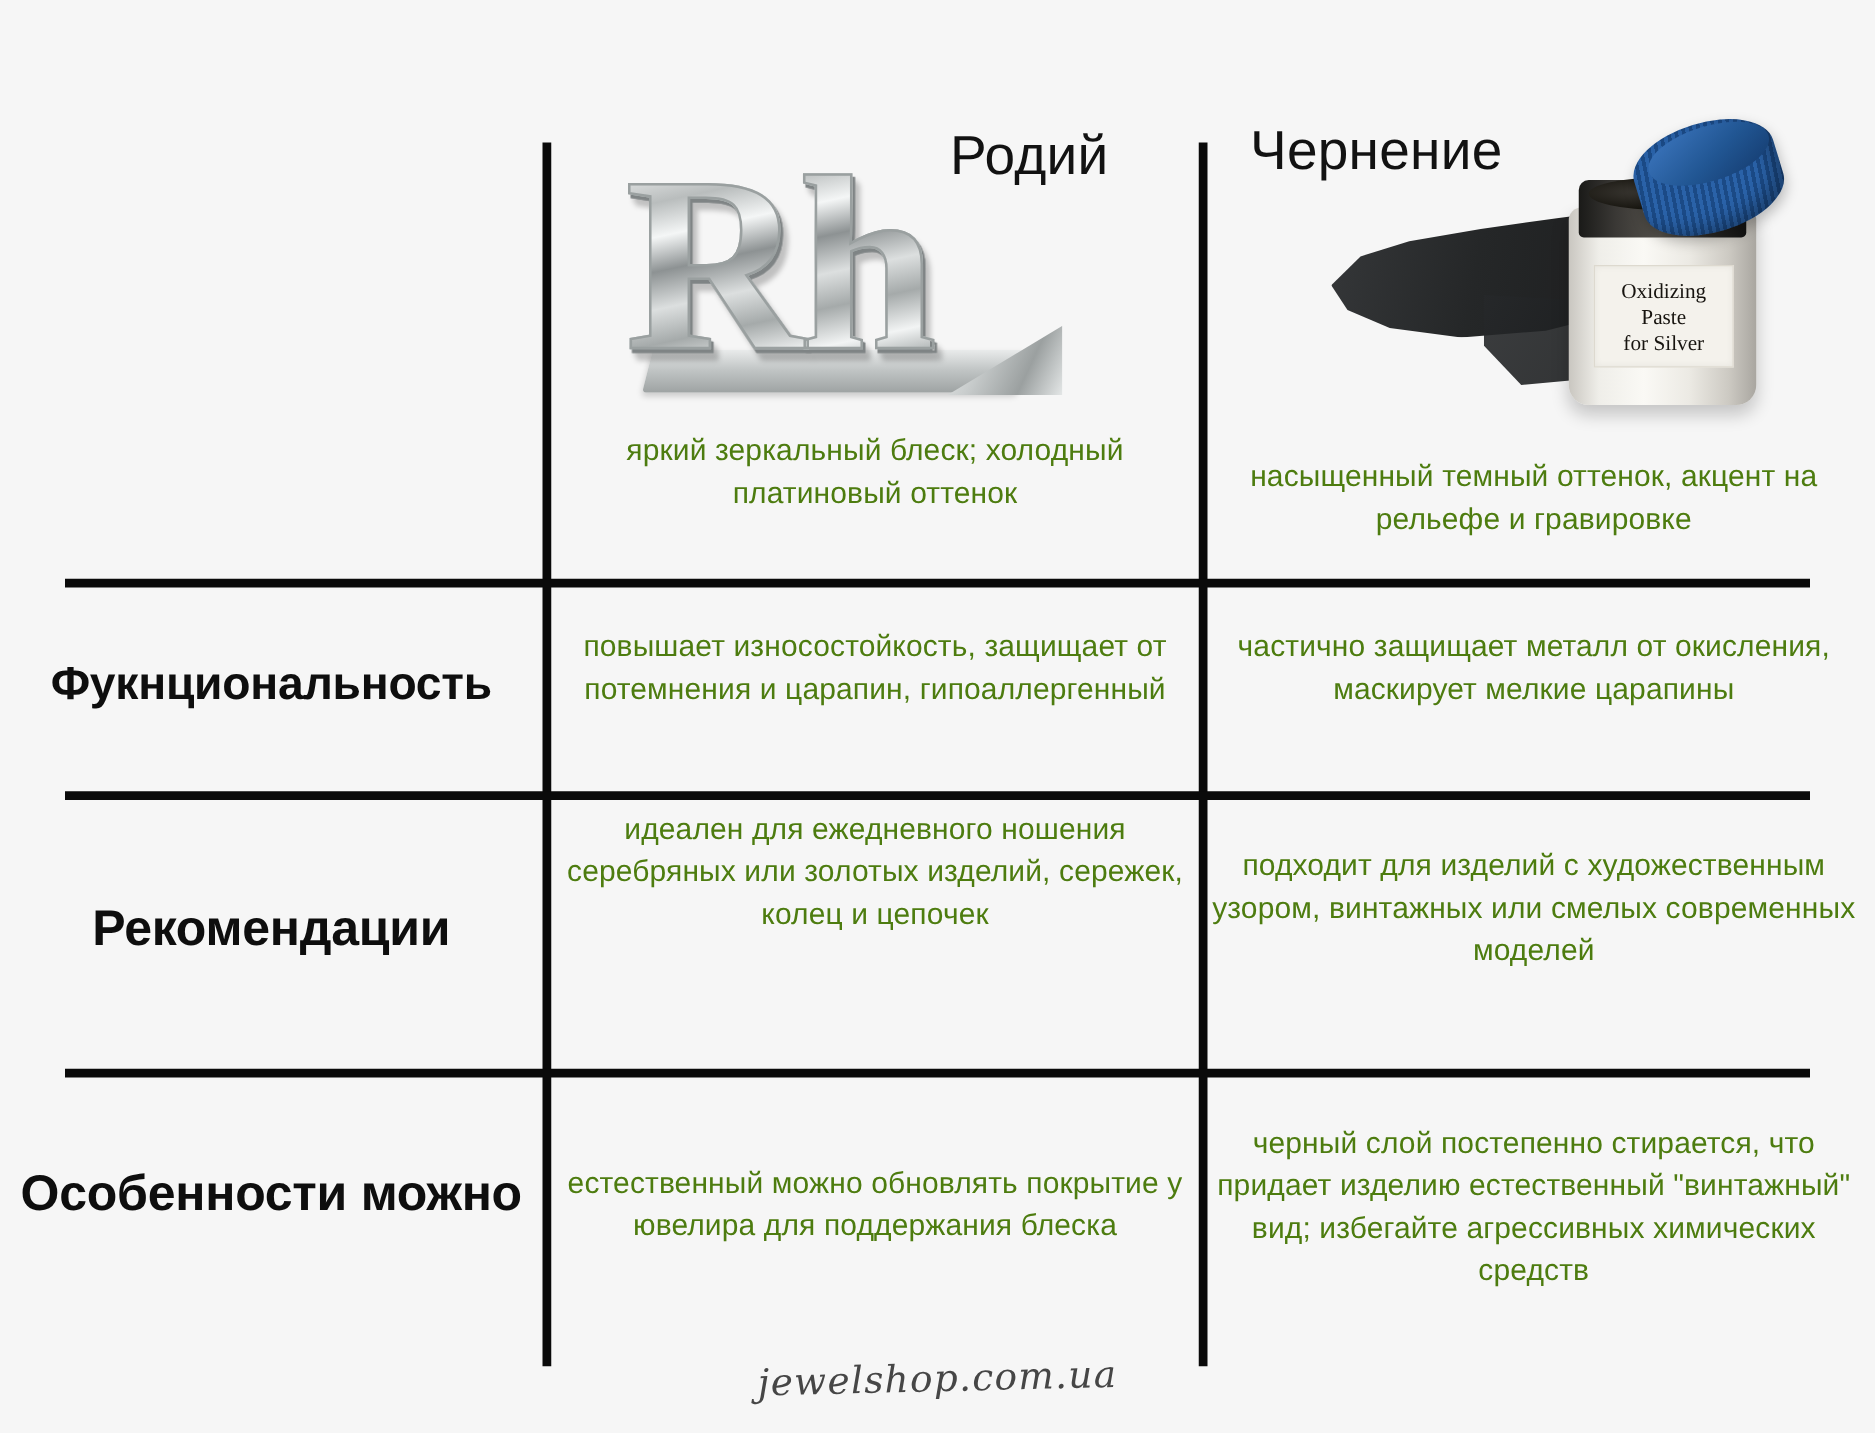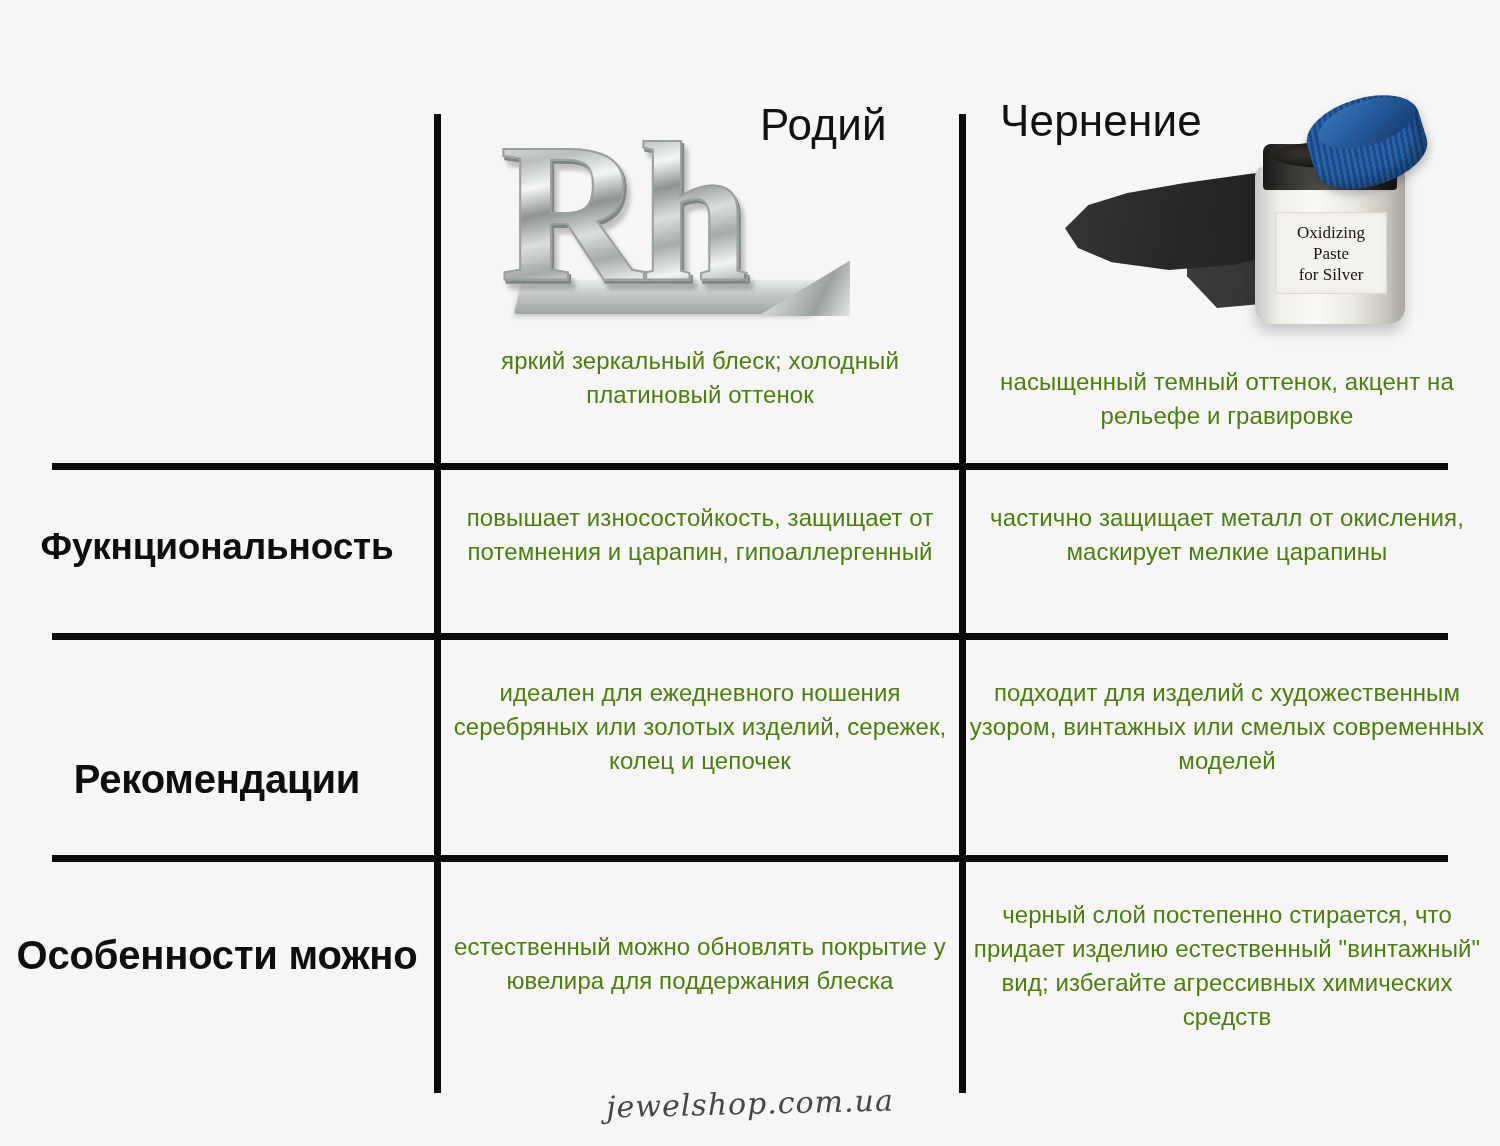--- a/index.html
+++ b/index.html
@@ -142,38 +142,38 @@
     width:434px;
     text-align:center;
     font-size:40px;
     line-height:50px;
     font-weight:700;
     letter-spacing:-0.2px;
     color:#0e0e0e;
   }
   #lbl-0 { top:357px; }
   #lbl-1 { top:522px; font-size:37px; }
-  #lbl-2 { top:718px;margin-top:36px; }
+  #lbl-2 { top:718px; }
   #lbl-3 { top:930px; }
 
   
   .cell {
     position:absolute;
     text-align:center;
     font-size:24px;
     line-height:34px;
     color:#4d7c0f;
     letter-spacing:0.1px;
   }
   .cell.a { left:441px; width:518px; }
   .cell.b { left:966px; width:522px; }
 
   #c-a-0 { top:344px; } #c-b-0 { top:365px; }
   #c-a-1 { top:501px; } #c-b-1 { top:501px; }
-  #c-a-2 { top:676px; } #c-b-2 { top:676px; }
+  #c-a-2 { top:647px; } #c-b-2 { top:676px; }
   #c-a-3 { top:930px; } #c-b-3 { top:898px; }
 
   
   .watermark {
     position:absolute; left:0; top:1086px; width:1500px;
     text-align:center;
     font-family:"DejaVu Serif", serif;
     font-style:italic;
     font-size:30px;
     letter-spacing:1px;

